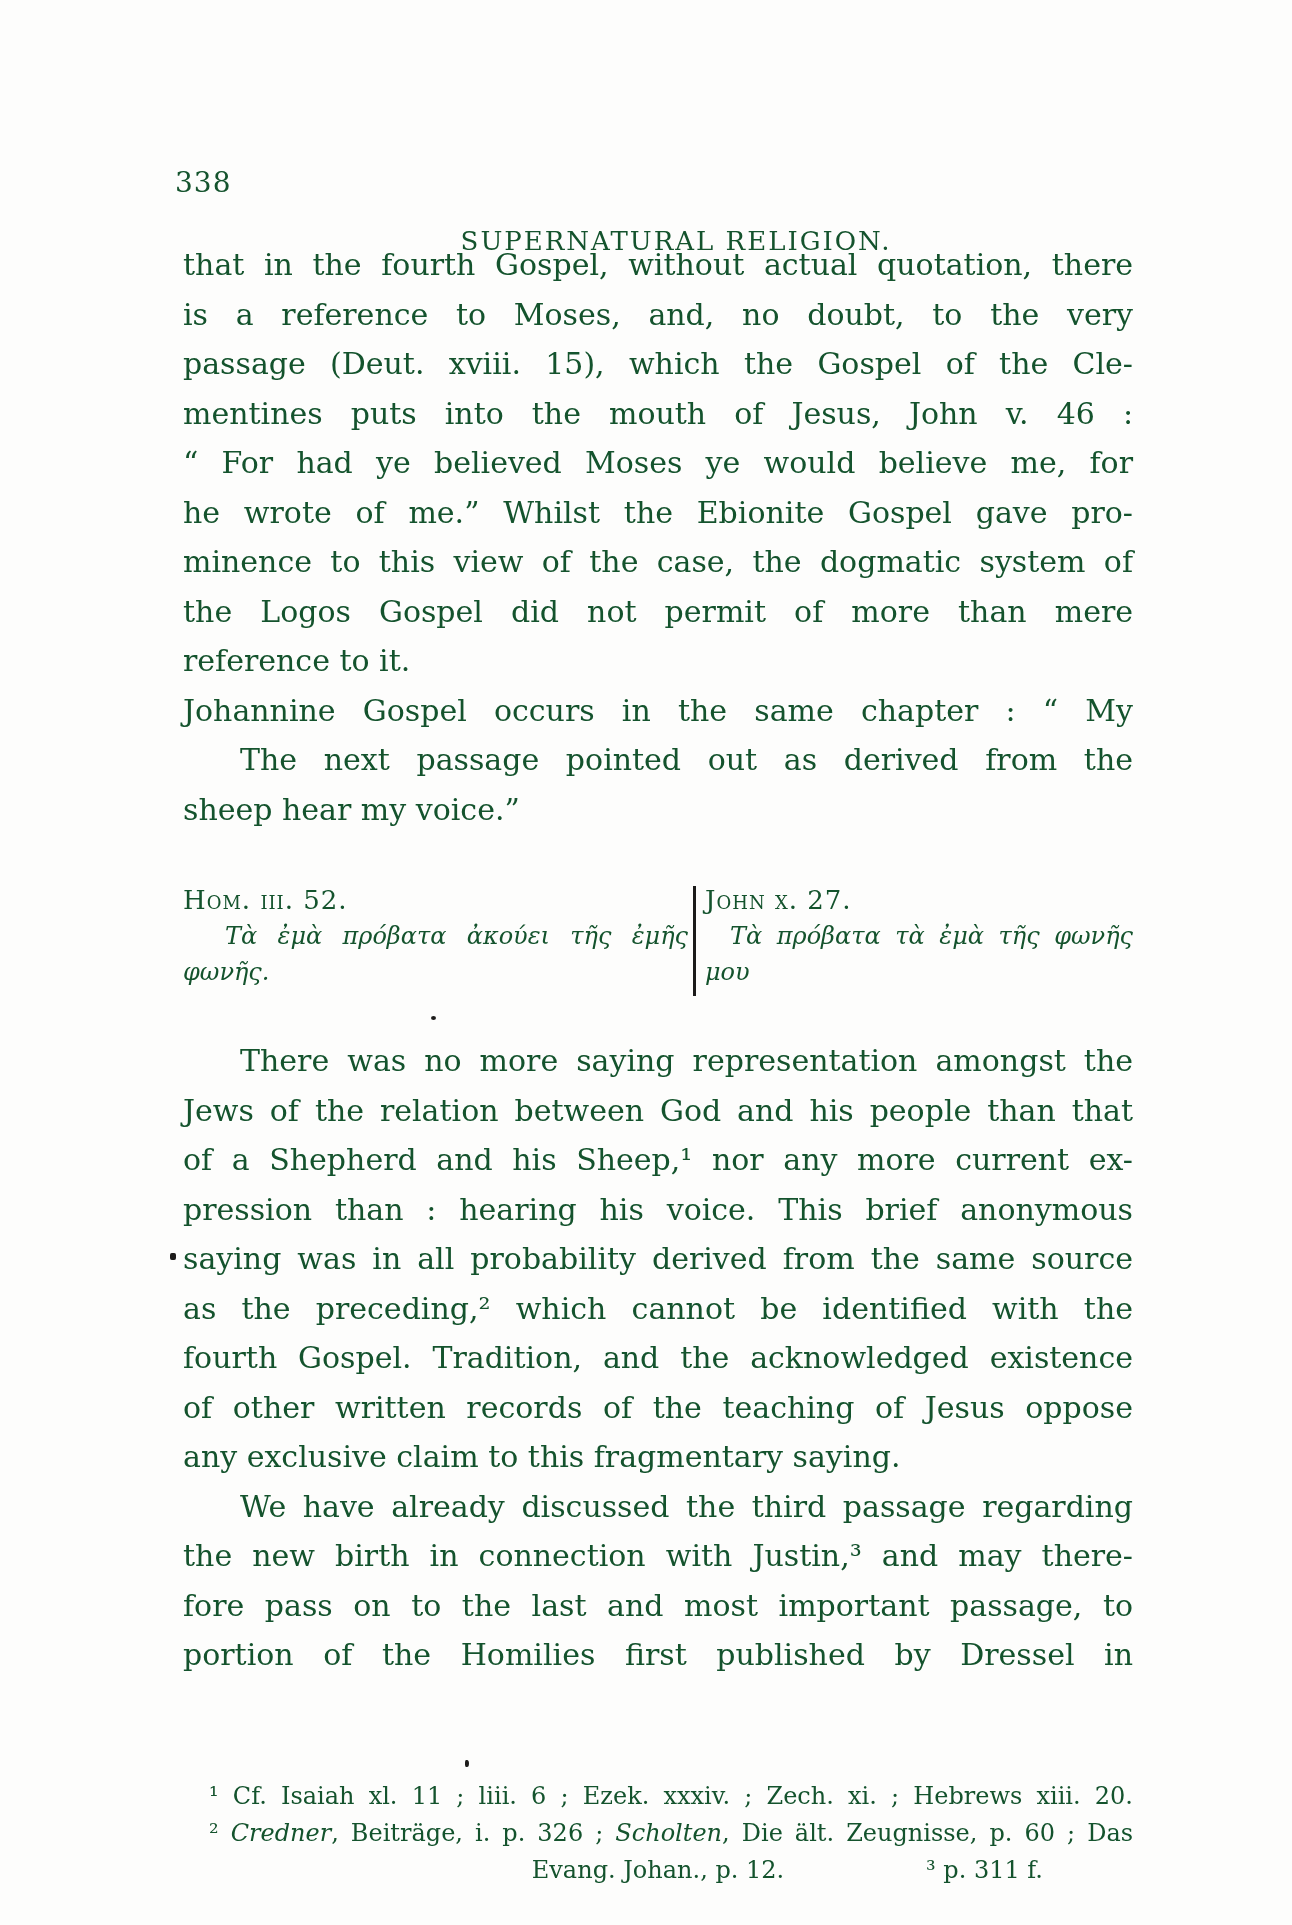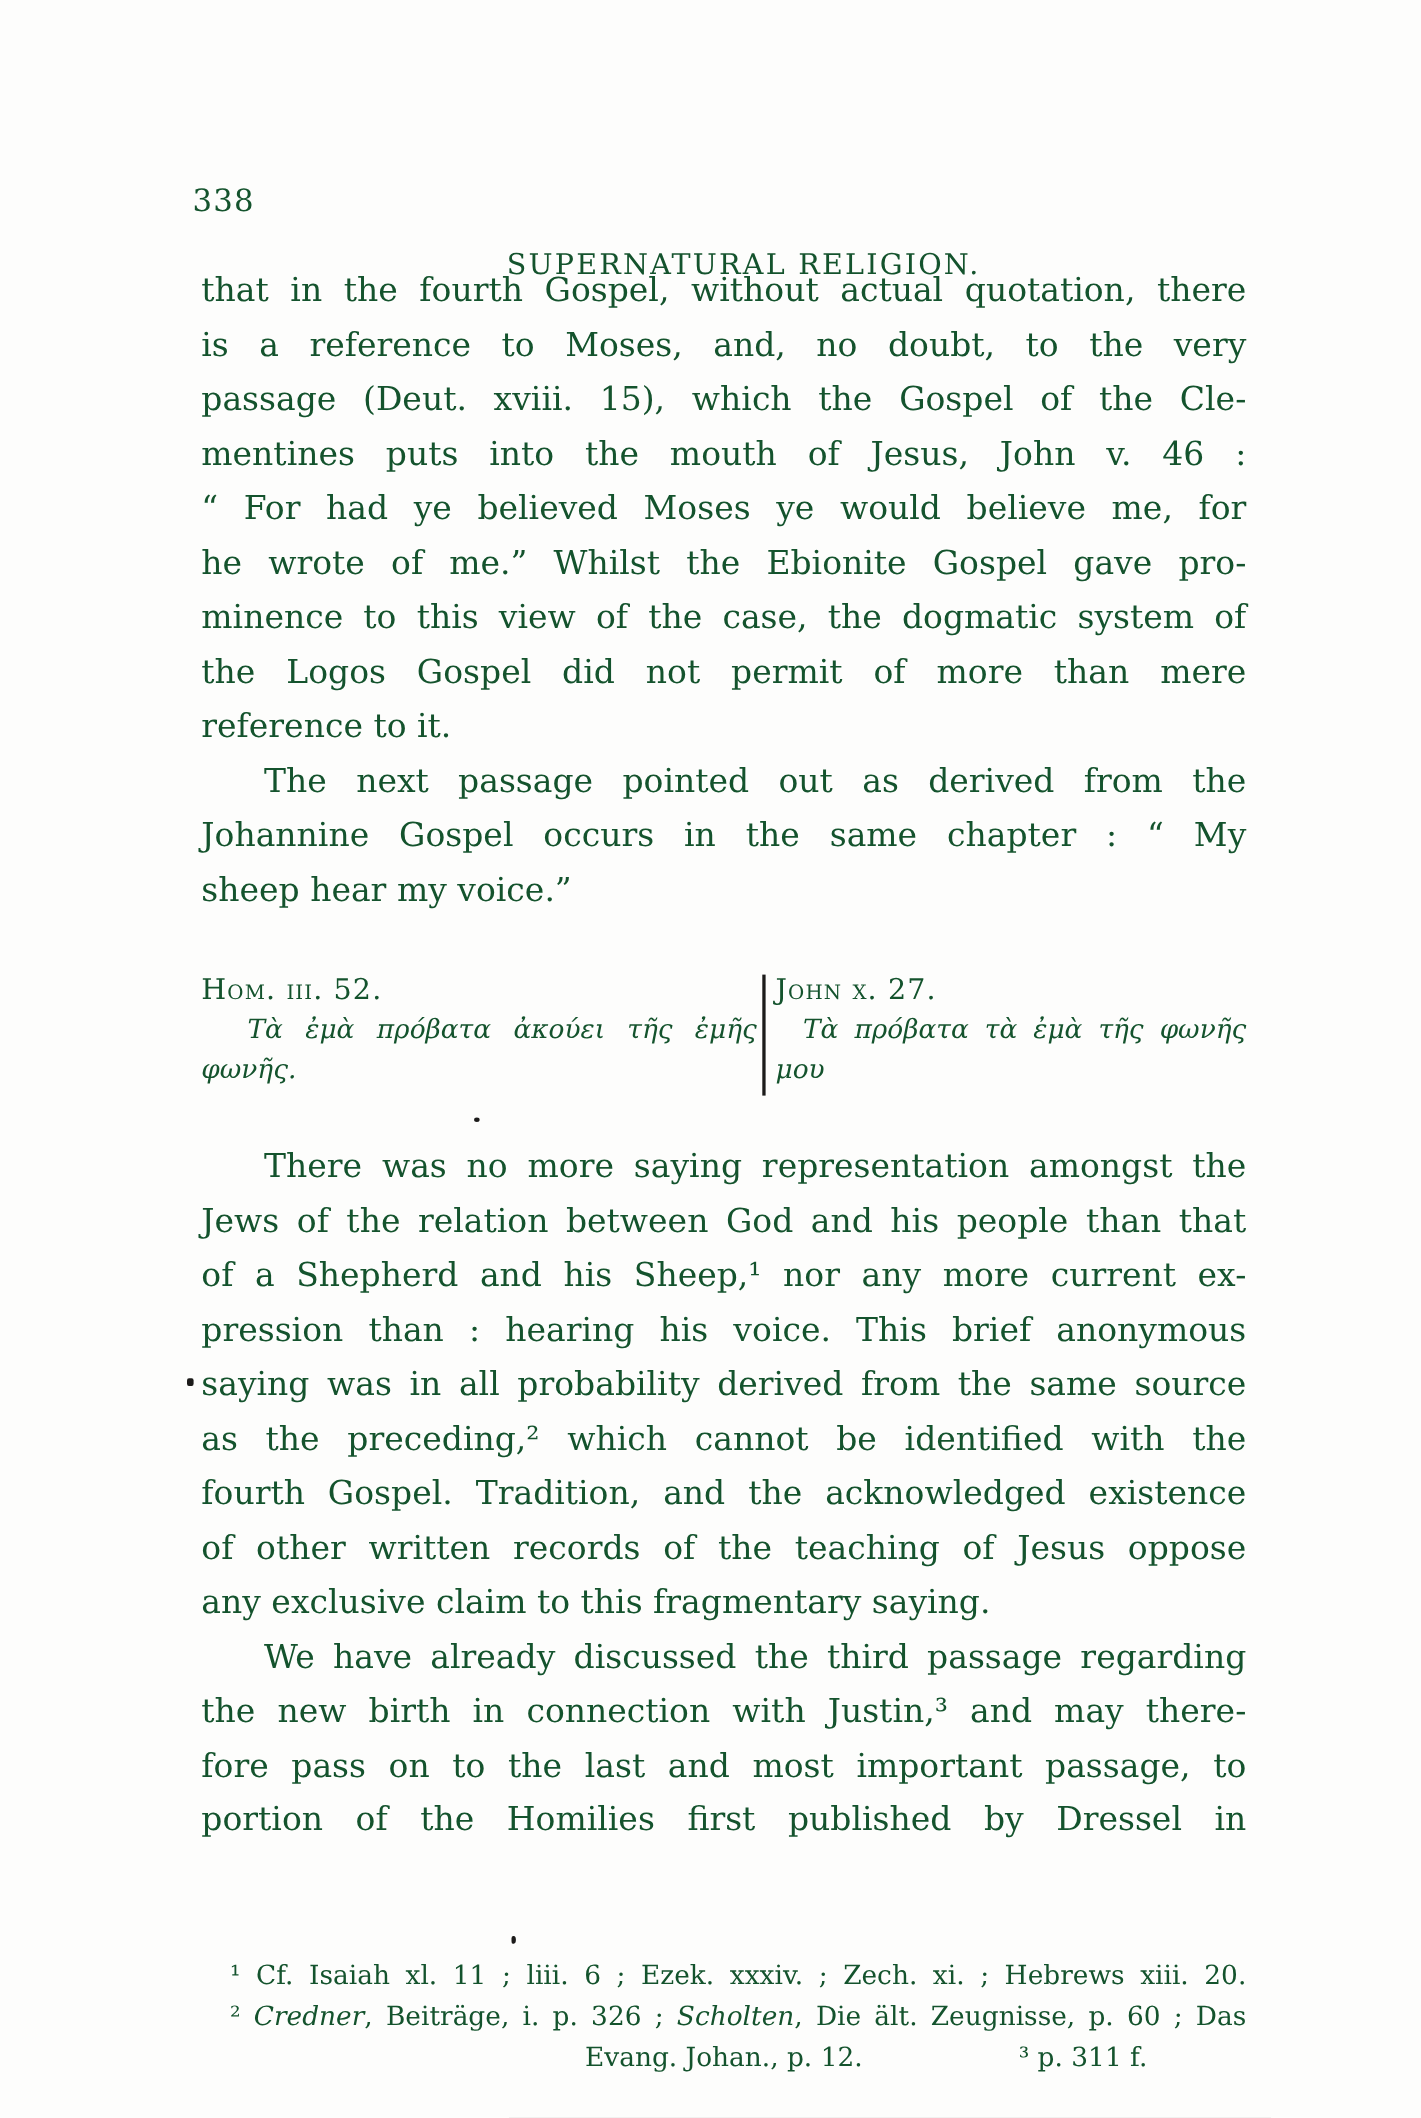--- a/index.html
+++ b/index.html
@@ -76,22 +76,22 @@
         <div class="tl">is a reference to Moses, and, no doubt, to the very</div>
         <div class="tl">passage (Deut. xviii. 15), which the Gospel of the Cle-</div>
         <div class="tl">mentines puts into the mouth of Jesus, John v. 46 :</div>
         <div class="tl">“ For had ye believed Moses ye would believe me, for</div>
         <div class="tl">he wrote of me.”  Whilst the Ebionite Gospel gave pro-</div>
         <div class="tl">minence to this view of the case, the dogmatic system of</div>
         <div class="tl">the Logos Gospel did not permit of more than mere</div>
         <div class="tl last">reference to it.</div>
       </div>
     <div>
+        <div class="tl">Johannine Gospel occurs in the same chapter : “ My</div>
         <div class="tl ind">The next passage pointed out as derived from the</div>
-        <div class="tl">Johannine Gospel occurs in the same chapter : “ My</div>
         <div class="tl last">sheep hear my voice.”</div>
       </div>
   </div>
 
   <div class="quote">
     <div class="qcol qleft">
       <div class="qhead">Hom. iii. 52.</div>
       <div class="gline g1">Τὰ ἐμὰ πρόβατα ἀκούει τῆς ἐμῆς</div>
       <div class="gline">φωνῆς.</div>
     </div>

